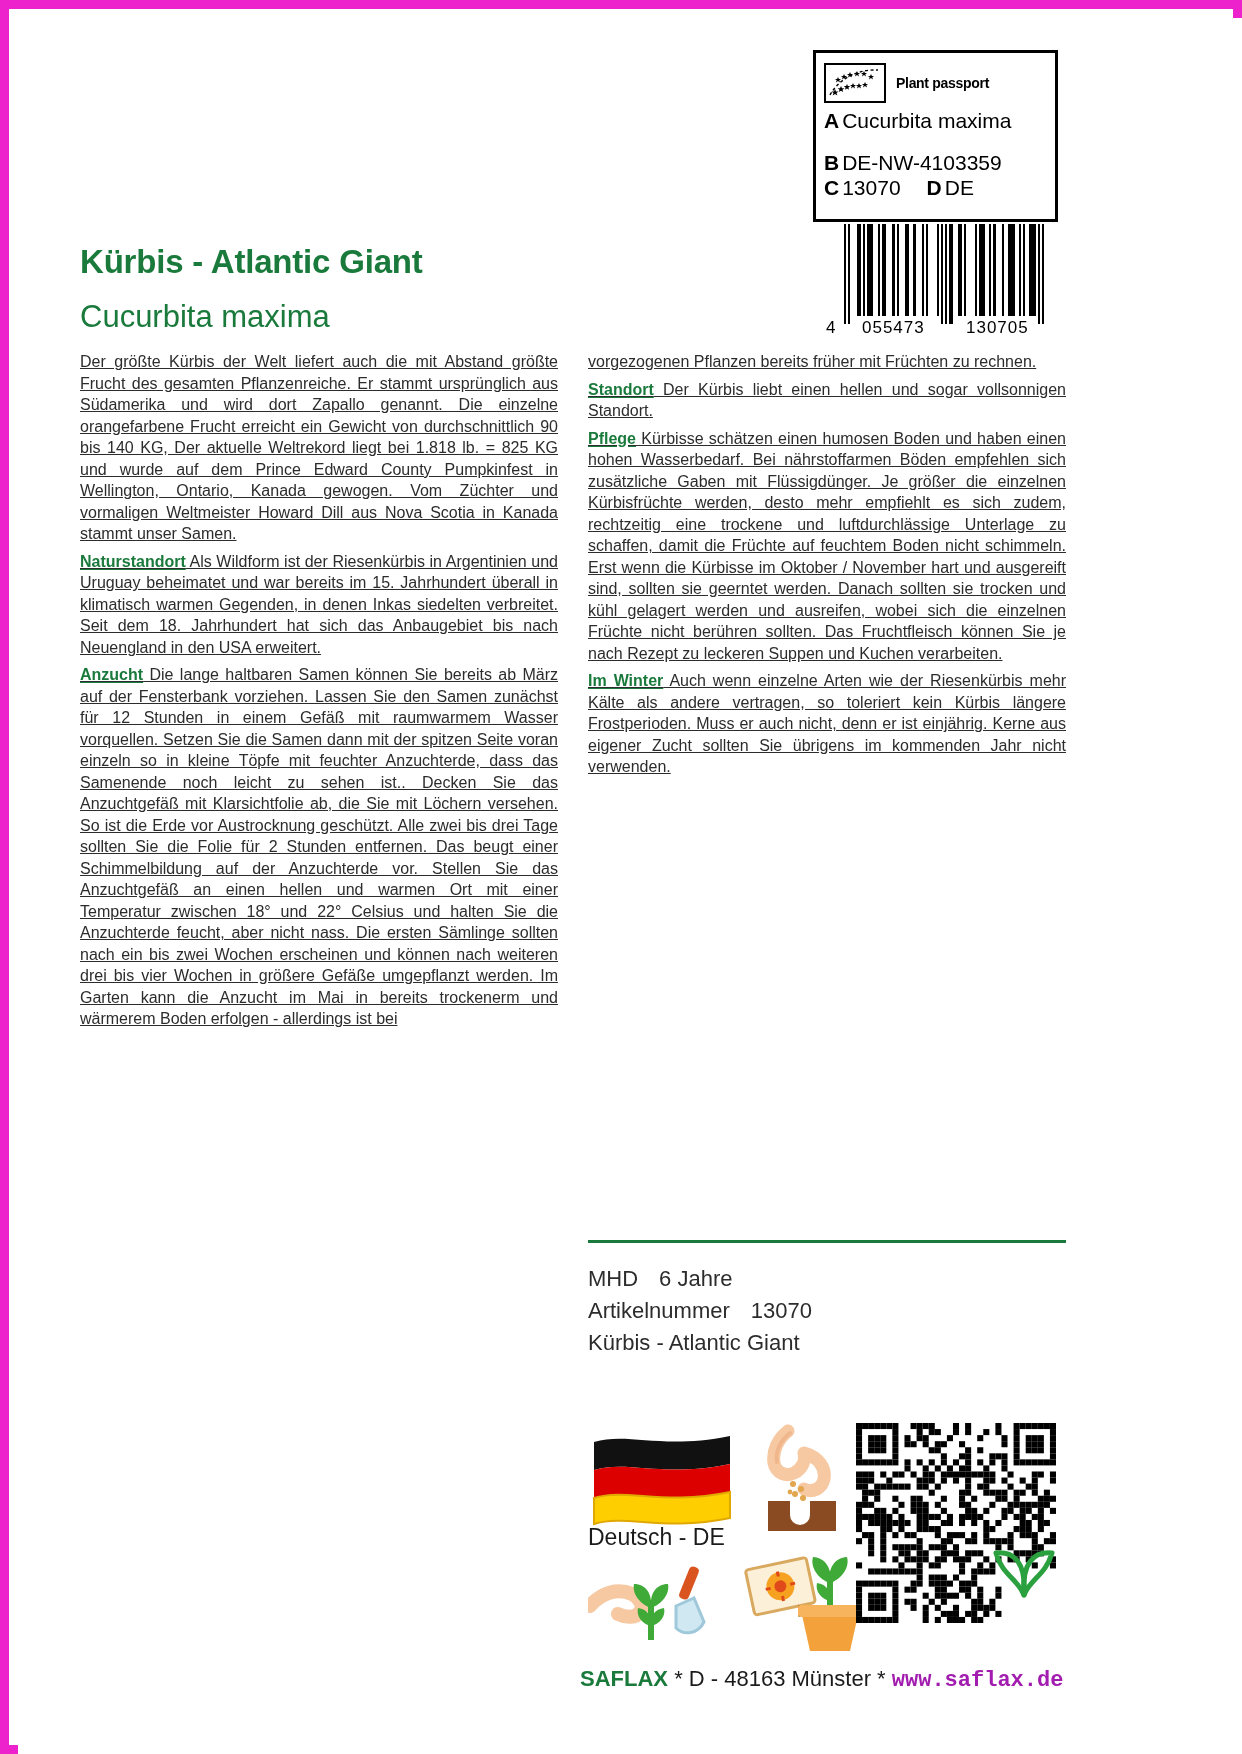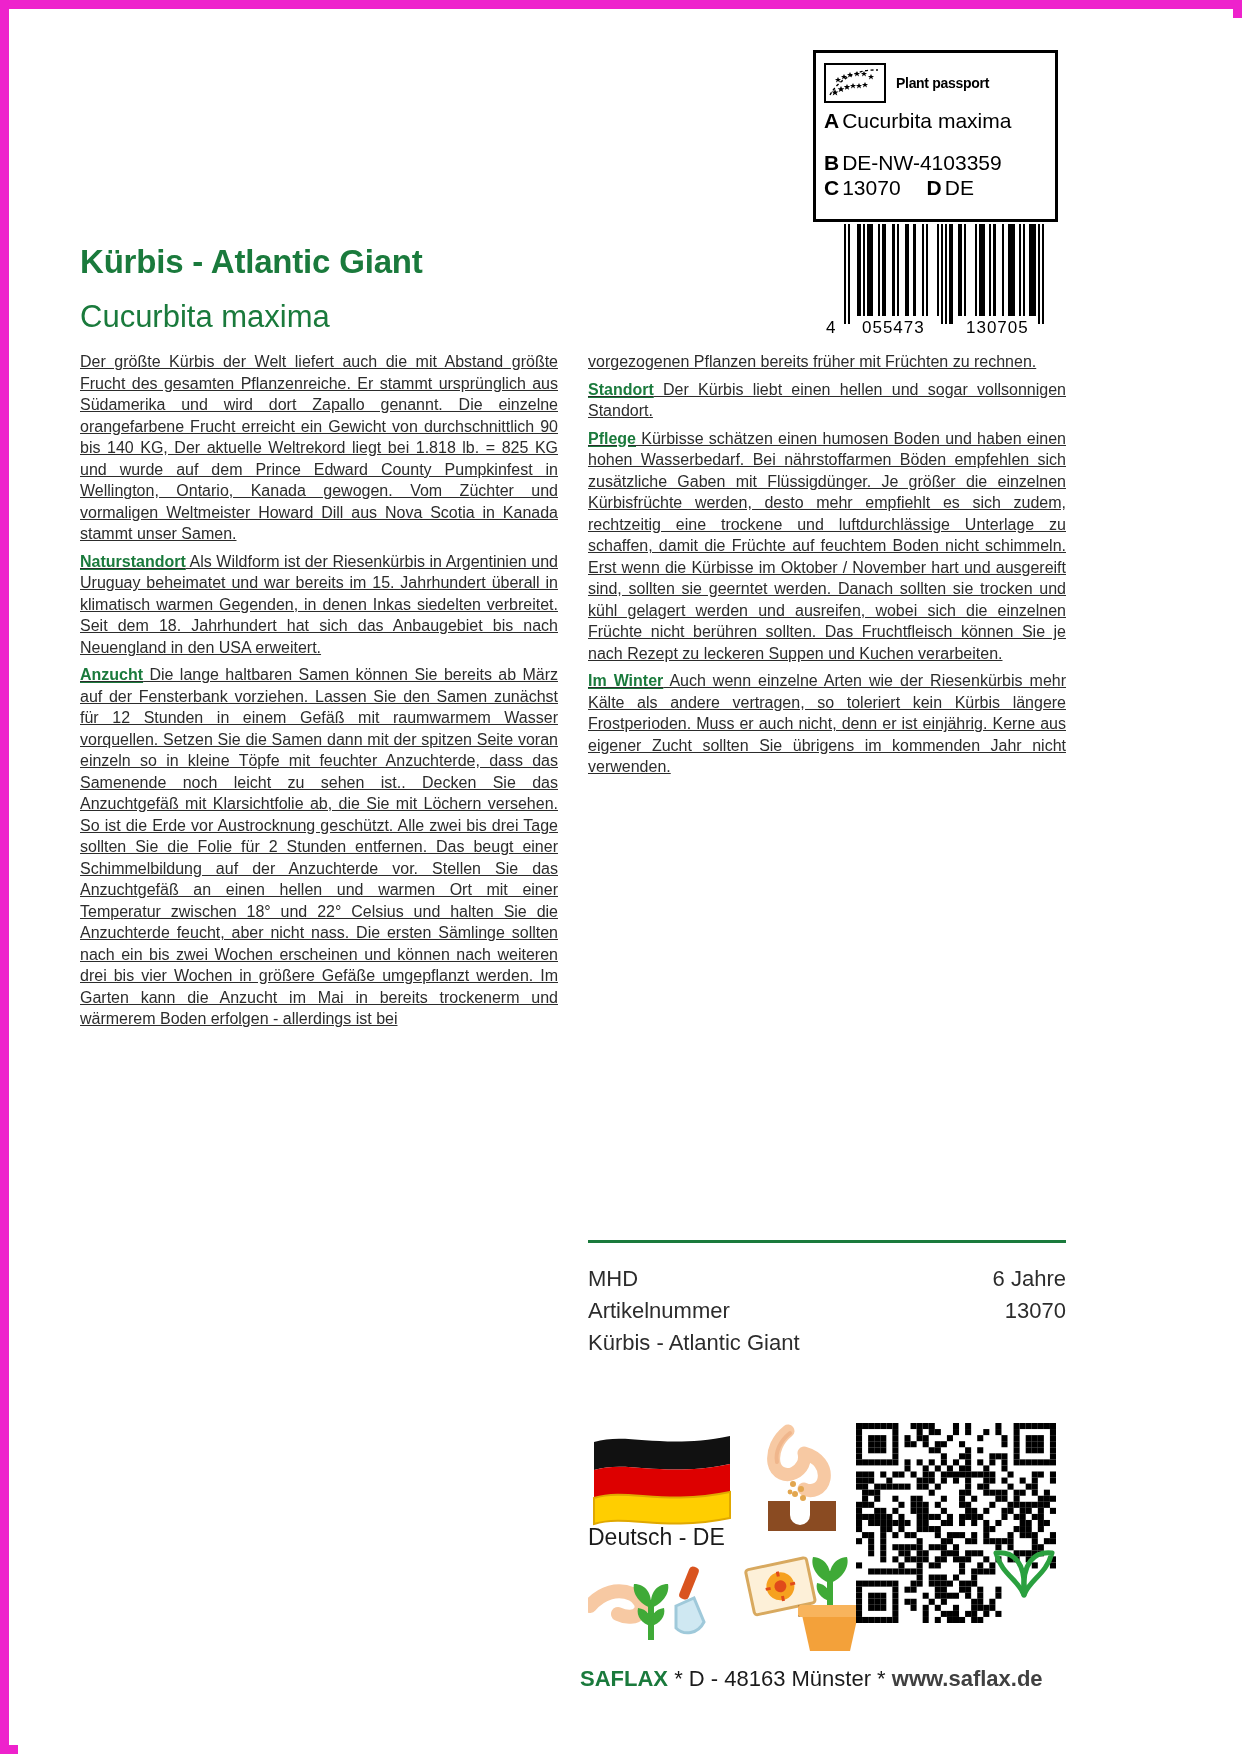--- a/index.html
+++ b/index.html
@@ -98,21 +98,21 @@
   .divider {
     position: absolute; left: 570px; top: 1222px;
     width: 478px; height: 3px; background: #1a7a3c;
   }
 
   
   .info {
     position: absolute; left: 570px; top: 1245px; width: 478px;
     font-size: 22px; color: #2c2c2c;
   }
-  .info-row { display: flex; justify-content: space-between; line-height: 1.46; }
+  .info-row { display: flex; justify-content: flex-start; line-height: 1.46; gap: 21px; }
   .info-row .lbl { }
   .info-row .val { }
   .info-line { line-height: 1.46; }
 
   
   .flag-block { position: absolute; left: 570px; top: 1412px; width: 150px; }
   .flag { width: 148px; height: 96px; display: block; }
   .flag-label { font-size: 23px; color: #1b1b1b; text-align: left; margin-top: -2px; }
 
   .picto { position: absolute; }
@@ -124,21 +124,21 @@
   .qr-wrap { position: absolute; left: 838px; top: 1405px; width: 200px; height: 200px; }
   .qr { position: absolute; left: 0; top: 0; }
   .qr-leaf { position: absolute; right: -4px; bottom: 24px; }
 
   
   .footer {
     position: absolute; left: 562px; top: 1648px; width: 486px;
     font-size: 22px; color: #1b1b1b; white-space: nowrap;
   }
   .footer .brand { color: #1a7a3c; font-weight: bold; }
-  .footer .site  { color: #404040; font-weight: bold; }
+  .footer .site  { color: #a21caf; font-weight: bold; font-family: Liberation Mono, monospace; }
 </style>
 </head>
 <body>
 
 <div class="page-frame">
   <div class="sheet">
 
     <div class="passport">
       <div class="pp-top">
         <span class="eu-leaf">

